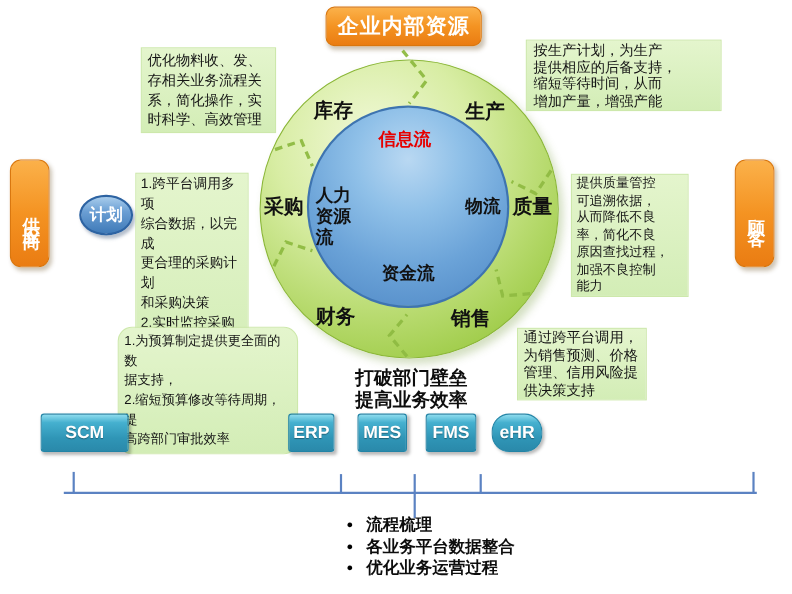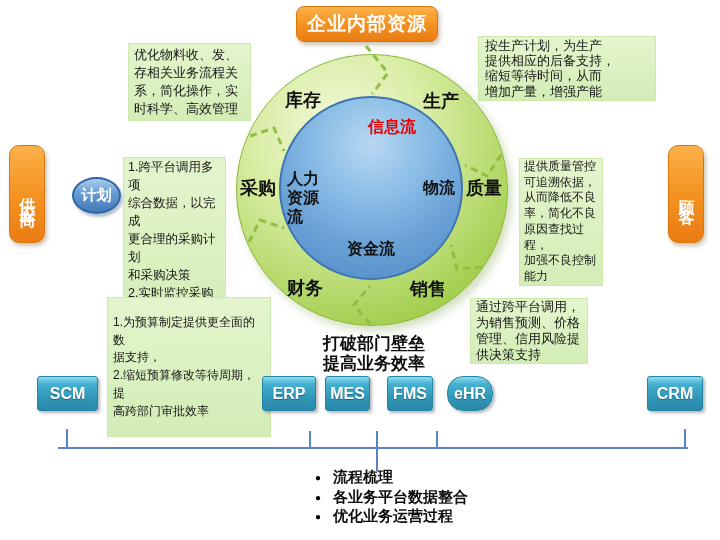--- a/index.html
+++ b/index.html
@@ -72,43 +72,43 @@
 
   
   .note {
     background: linear-gradient(180deg, #e4f5cd 0%, #d3edb6 100%);
     border: 1px solid #cde8ab;
     color: #151515; white-space: pre-line;
   }
   #note-top-left     { left: 128px; top: 43px;  width: 123px; font-size: 13px;   line-height: 18px;   padding: 2px 5px; }
   #note-top-right    { left: 478px; top: 36px;  width: 178px; font-size: 13px;   line-height: 15.2px; padding: 1px 6px; }
   #note-mid-left     { left: 123px; top: 157px; width: 103px; font-size: 12.5px; line-height: 18px;   padding: 0 4px; }
-  #note-mid-right    { left: 519px; top: 158px; width: 84px;  font-size: 12px;   line-height: 15.7px; padding: 0 4px; }
-  #note-bottom-left  { left: 107px; top: 297px; width: 164px; font-size: 12px;   line-height: 17.7px; padding: 16px 5px; }
+  #note-mid-right    { left: 519px; top: 158px; width: 107px;  font-size: 12px;   line-height: 15.7px; padding: 0 4px; }
+  #note-bottom-left  { left: 107px; top: 297px; width: 164px; font-size: 12px;   line-height: 17.7px; padding: 4px 5px; border-radius: 13px; }
   #note-bottom-right { left: 470px; top: 298px; width: 118px; font-size: 13px;   line-height: 16px;   padding: 0 5px; }
 
   
   #slogan {
     left: 274px; top: 334px; width: 200px;
     text-align: center; font-weight: bold; font-size: 17px; line-height: 19.5px;
     color: #0d0d0d; white-space: pre-line;
   }
 
   
   .sys-box {
     top: 376px; height: 35px;
     background: linear-gradient(180deg, #8edcee 0%, #45b0cf 22%, #2f95b6 65%, #2a89aa 100%);
     border: 1px solid #2384a6; border-radius: 3px;
     color: #fff; font-weight: bold; font-size: 16px;
     display: flex; align-items: center; justify-content: center;
     text-shadow: 0 1px 1px rgba(0,0,0,.35);
     box-shadow: 2px 2px 3px rgba(0,0,0,.28);
   }
-  #sys-scm { left: 37px;  width: 61px; }
-  #sys-erp { left: 262px; width: 54px; }
+  #sys-scm { left: 37px;  width: 80px; }
+  #sys-erp { left: 262px; width: 42px; }
   #sys-mes { left: 325px; width: 45px; }
   #sys-fms { left: 387px; width: 46px; }
   #sys-ehr { left: 447px; width: 46px; border-radius: 16px; }
   #sys-crm { left: 647px; width: 56px; }
 
   
   #bullet-list { left: 315px; top: 468px; }
   .bullet-row { display: flex; align-items: center; height: 19.5px; }
   .bullet-dot { font-size: 10px; color: #000; margin-right: 12px; line-height: 19.5px; }
   .bullet-text { font-weight: bold; font-size: 15px; color: #0d0d0d; white-space: nowrap; }
@@ -151,21 +151,21 @@
     </g>
   </svg>
 
   <div class="abs ring-label outer-label" style="left:303px;top:100px">库存</div>
   <div class="abs ring-label outer-label" style="left:441px;top:101px">生产</div>
   <div class="abs ring-label outer-label" style="left:258px;top:188px">采购</div>
   <div class="abs ring-label outer-label" style="left:484px;top:188px">质量</div>
   <div class="abs ring-label outer-label" style="left:305px;top:288px">财务</div>
   <div class="abs ring-label outer-label" style="left:428px;top:289px">销售</div>
 
-  <div id="label-info-flow" class="abs ring-label inner-label" style="left:392px;top:127px">信息流</div>
+  <div id="label-info-flow" class="abs ring-label inner-label" style="left:368px;top:127px">信息流</div>
   <div id="label-hr-flow" class="abs">人力资源流</div>
   <div class="abs ring-label inner-label" style="left:439px;top:188px">物流</div>
   <div class="abs ring-label inner-label" style="left:371px;top:249px">资金流</div>
 
   <div id="note-top-left" class="abs note">优化物料收、发、
 存相关业务流程关
 系，简化操作，实
 时科学、高效管理</div>
   <div id="note-top-right" class="abs note">按生产计划，为生产
 提供相应的后备支持，
@@ -194,21 +194,20 @@
   <div id="note-bottom-right" class="abs note">通过跨平台调用，
 为销售预测、价格
 管理、信用风险提
 供决策支持</div>
 
   <div id="sys-scm" class="abs sys-box">SCM</div>
   <div id="sys-erp" class="abs sys-box">ERP</div>
   <div id="sys-mes" class="abs sys-box">MES</div>
   <div id="sys-fms" class="abs sys-box">FMS</div>
   <div id="sys-ehr" class="abs sys-box">eHR</div>
-  <div id="sys-crm" class="abs sys-box">CRM</div>
 
   <div id="bullet-list" class="abs">
     <div class="bullet-row">
       <span class="bullet-dot">●</span>
       <span class="bullet-text">流程梳理</span>
     </div>
     <div class="bullet-row">
       <span class="bullet-dot">●</span>
       <span class="bullet-text">各业务平台数据整合</span>
     </div>

